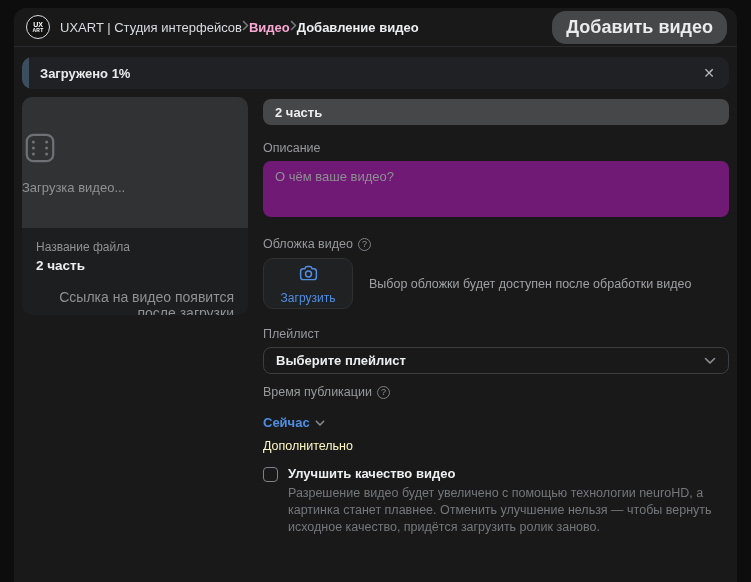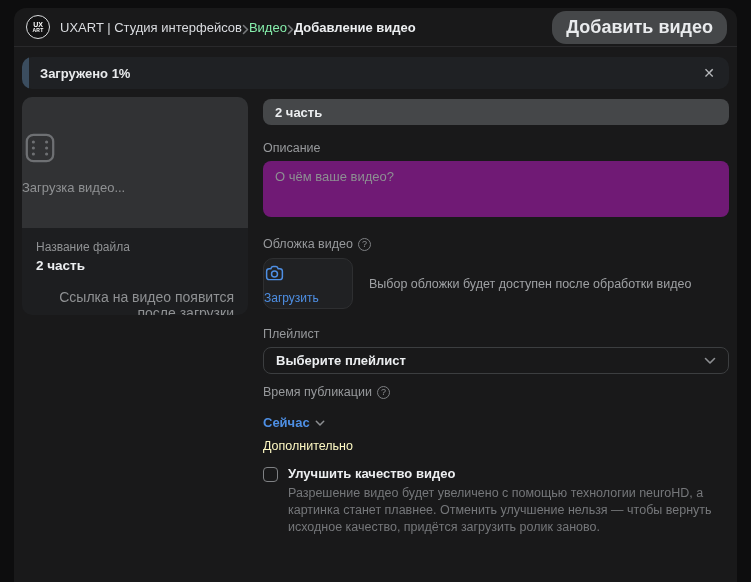--- a/index.html
+++ b/index.html
@@ -29,23 +29,23 @@
     border-radius: 50%;
     border: 1px solid #dadcde;
     background: #121213;
     display: flex; flex-direction: column;
     align-items: center; justify-content: center;
     line-height: 1; flex: 0 0 auto;
     cursor: pointer;
   }
   .logo .l1 { font-size: 7px; font-weight: bold; color: #fff; }
   .logo .l2 { font-size: 5px; font-weight: bold; color: #fff; letter-spacing: .3px; }
-  .breadcrumb { display: flex; align-items: flex-end; gap: 0; margin-left: 10px; font-size: 13px; }
+  .breadcrumb { display: flex; align-items: flex-start; gap: 0; margin-left: 10px; font-size: 13px; }
   .bc-root { color: #dadce0; cursor: pointer; }
-  .bc-mid  { color: #86efac; cursor: pointer; }
+  .bc-mid  { color: #f9a8d4; cursor: pointer; font-weight: bold; }
   .bc-cur  { color: #edeff1; font-weight: bold; }
   .bc-sep svg { display: block; }
   .header-spacer { flex: 1; }
   .add-btn {
     background: #454749; color: #e9ebed;
     border: none; border-radius: 14px;
     font-family: inherit;
     font-size: 18px; font-weight: 600;
     padding: 6px 14px; cursor: pointer;
   }
@@ -102,21 +102,21 @@
     padding: 8px 12px; color: #eceef0; resize: none;
     font-family: inherit; font-size: 13px;
   }
   .t-area::placeholder { color: #8d8f92; }
   .fld { margin-bottom: 16px; }
   .fld-cover { margin-bottom: 18px; }
   .cover-row { display: flex; align-items: center; gap: 16px; margin-top: 7px; }
   .upload-box {
     width: 90px; height: 51px;
     background: #202123; border: 1px solid #2e2f31; border-radius: 10px;
-    display: flex; flex-direction: column; align-items: flex-start; justify-content: center;
+    display: flex; flex-direction: column; align-items: center; justify-content: center;
     gap: 3px; cursor: pointer;
   }
   .upload-box .up-label { font-size: 12px; color: #4e8fe4; }
   .cover-hint { font-size: 12.5px; color: #9fa1a4; }
   .select {
     width: 100%; height: 27px;
     background: #19191a; border: 1px solid #3c3e40; border-radius: 8px;
     display: flex; align-items: center; padding: 0 12px;
     font-size: 13px; font-weight: 600; color: #eceef0; cursor: pointer;
   }

